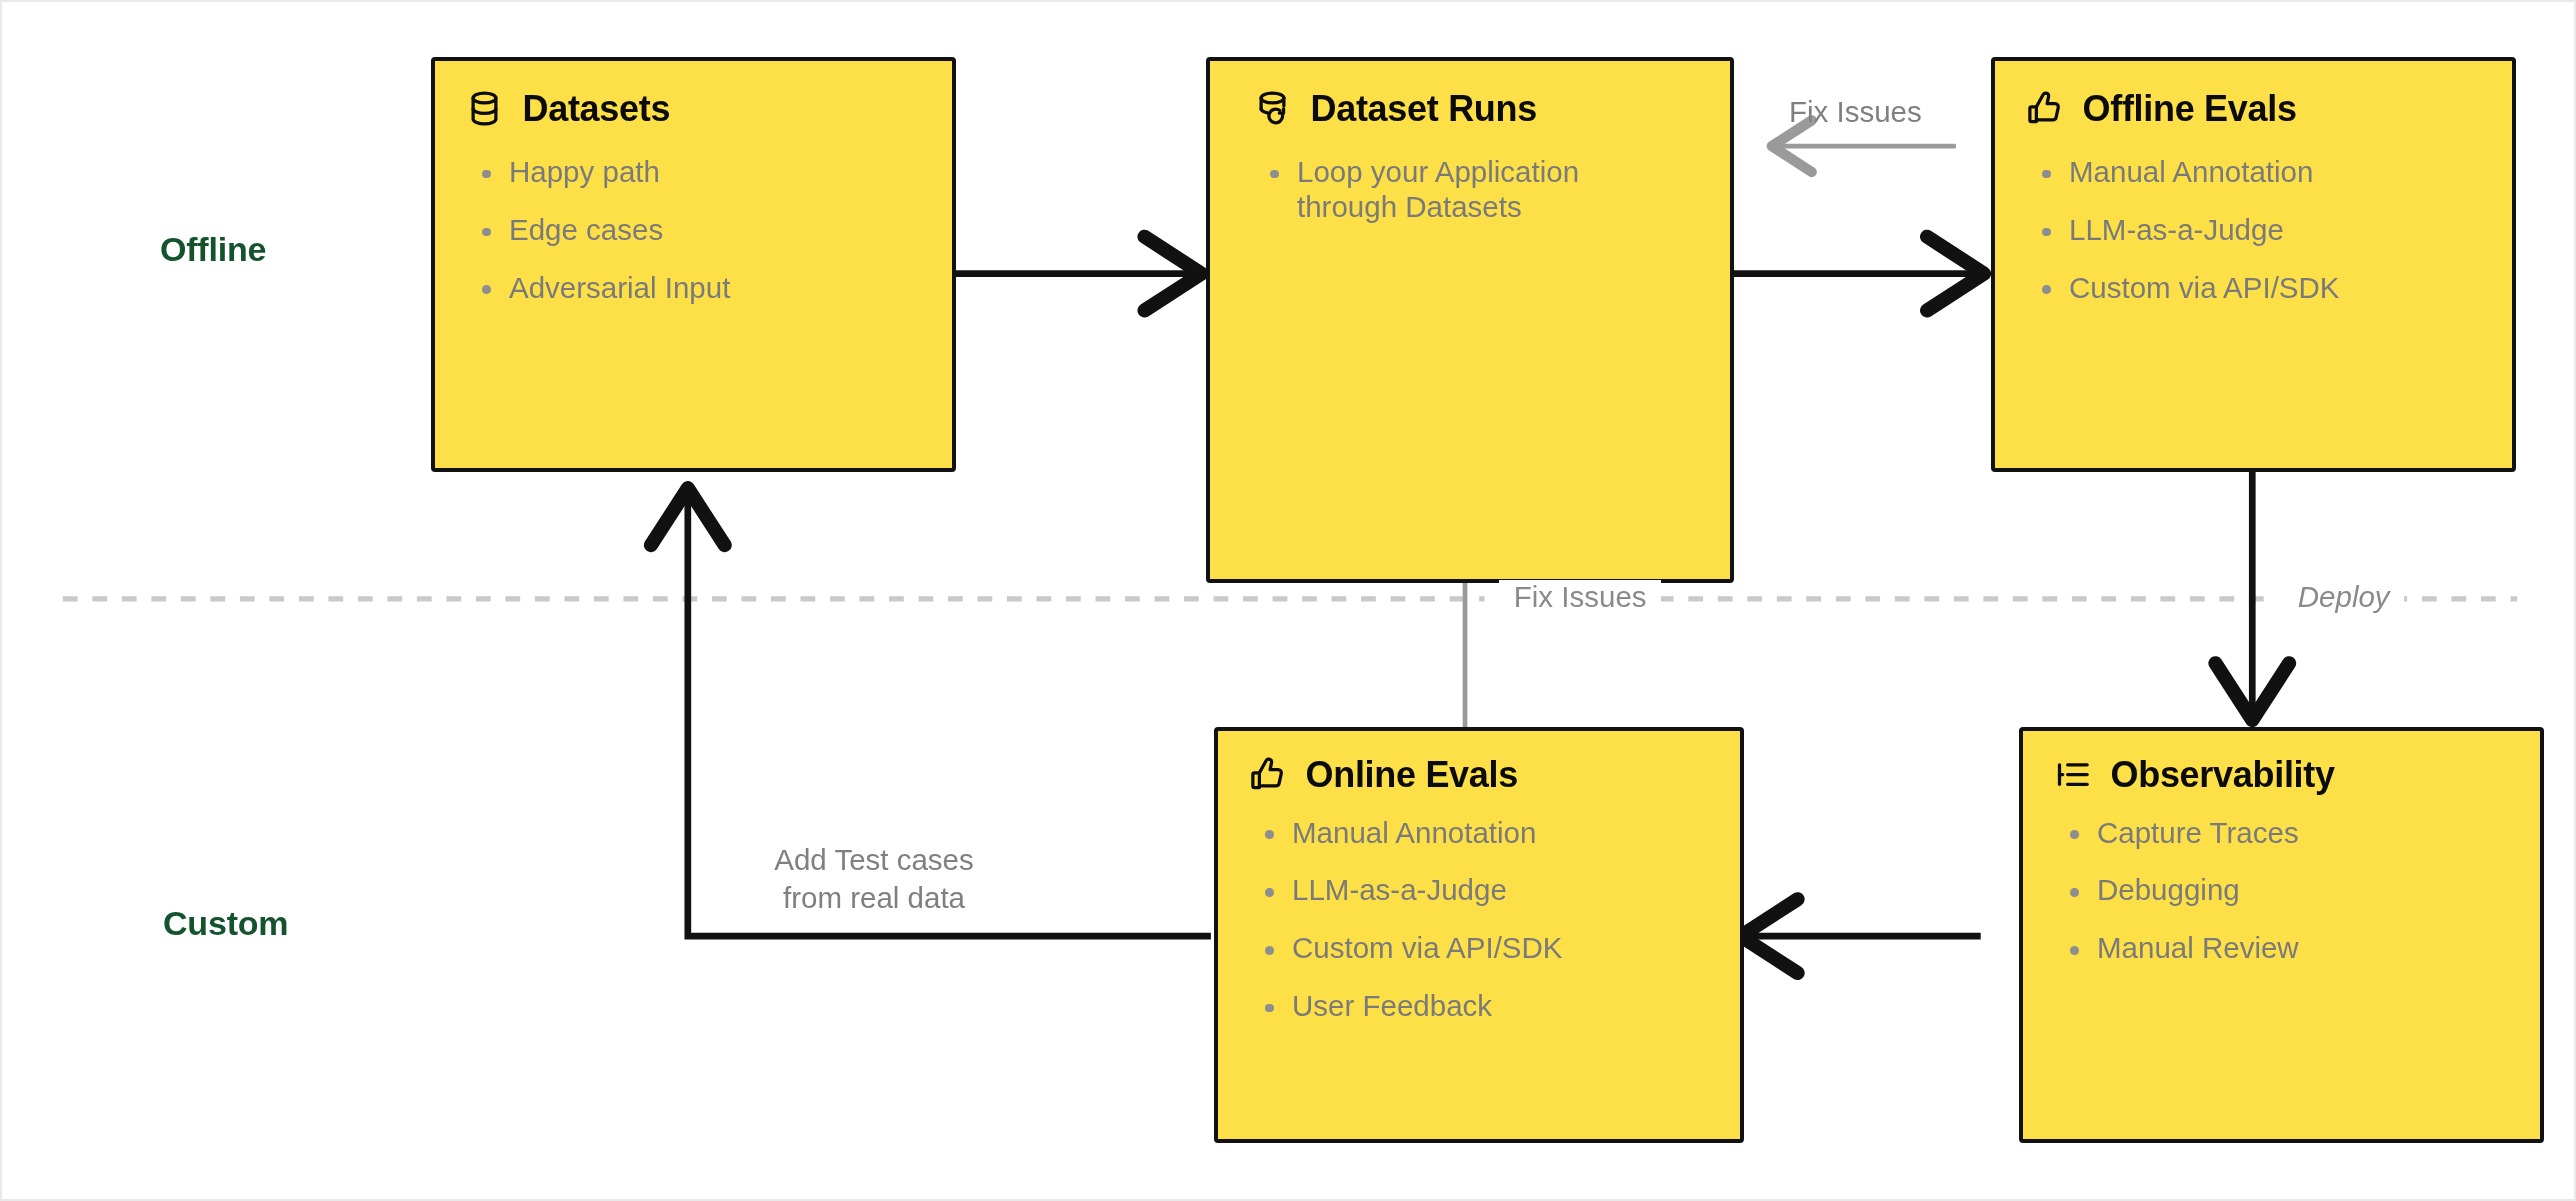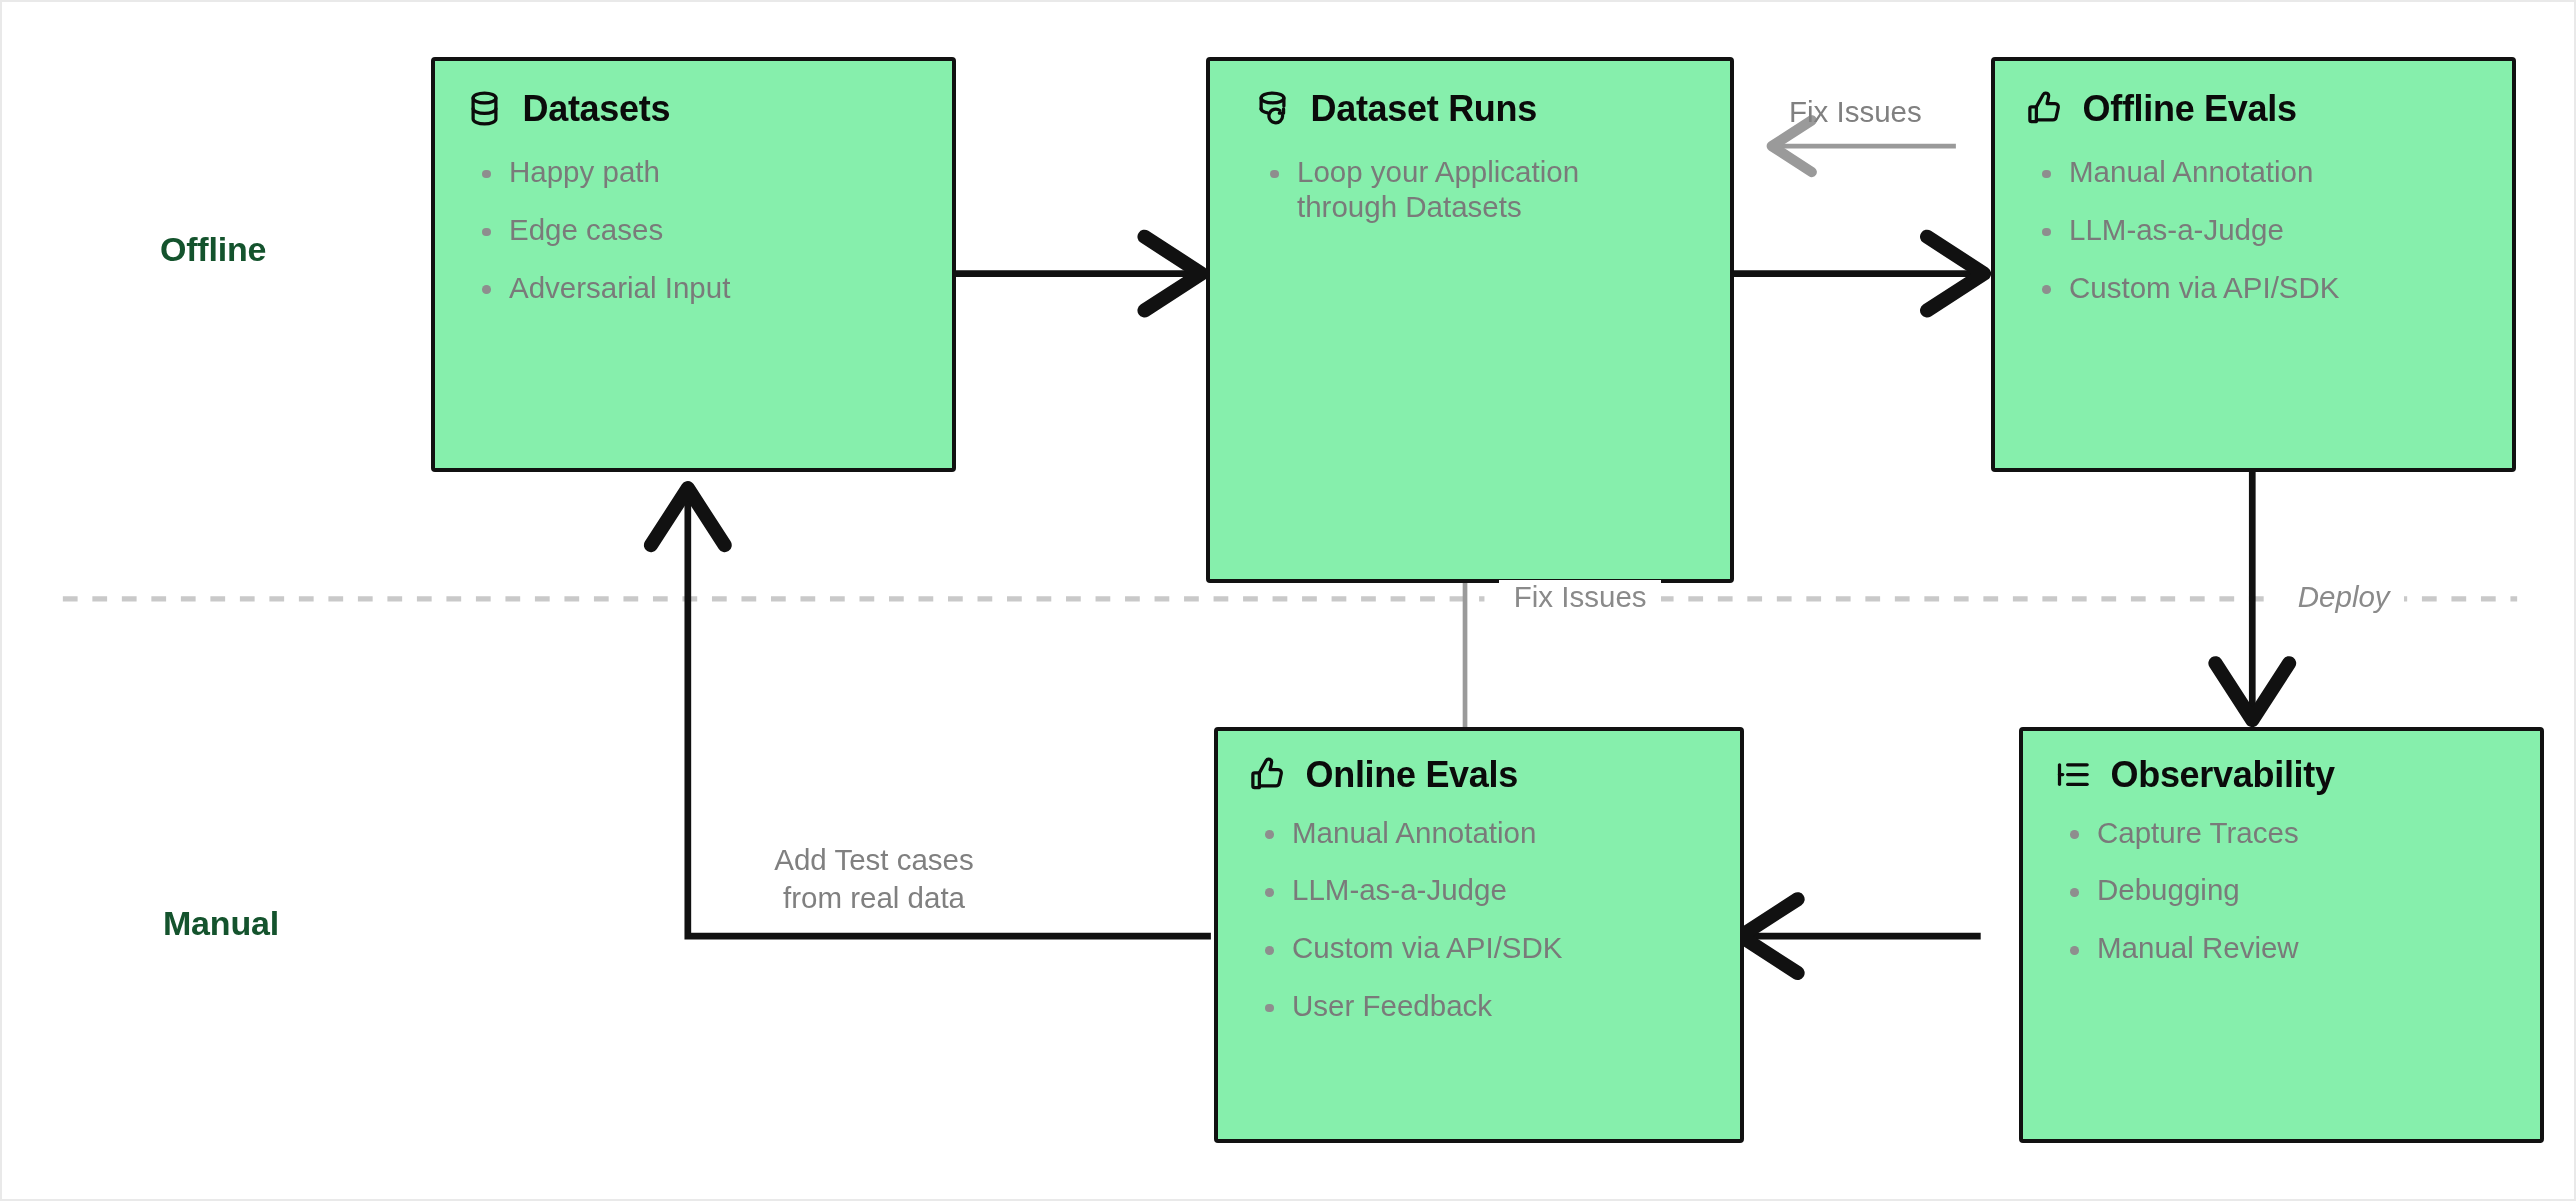--- a/index.html
+++ b/index.html
@@ -8,21 +8,21 @@
     width:2576px;height:1201px;overflow:hidden;
   }
   #stage{
     position:relative;width:2576px;height:1201px;background:#ffffff;
     border:2px solid #e9e9e9;box-sizing:border-box;
   }
   svg.layer{position:absolute;left:0;top:0;width:2576px;height:1201px;overflow:visible;}
   svg.under{z-index:1;}
 
   .node{
-    position:absolute;background:#86efac;
+    position:absolute;background:#fde047;
     border:4.7px solid #111111;border-radius:4px;
     box-sizing:border-box;z-index:3;
   }
   .node-head{
     display:flex;align-items:center;gap:19px;
     padding:28px 0 0 29.5px;
   }
   .node-icon{width:39px;height:39px;flex:0 0 39px;display:block;}
   .node-title{
     font-size:36px;font-weight:bold;color:#0b0b0b;
@@ -83,21 +83,21 @@
     <line x1="3355" y1="700" x2="3355" y2="1066" stroke="#111111" stroke-width="10" marker-end="url(#ah-black)"></line>
 
     <line x1="2950" y1="1393" x2="2597" y2="1393" stroke="#111111" stroke-width="10" marker-end="url(#ah-black)"></line>
 
     <polyline points="1802,1393 1022,1393 1022,730" fill="none" stroke="#111111" stroke-width="10" stroke-linejoin="miter" marker-end="url(#ah-black)"></polyline>
 
     <line x1="2181" y1="1090" x2="2181" y2="748" stroke="#9a9a9a" stroke-width="7" marker-end="url(#ah-gray)"></line>
   </svg>
 
   <div class="zone-label" style="left:158px;top:228px;">Offline</div>
-  <div class="zone-label" style="left:161px;top:902px;">Manual</div>
+  <div class="zone-label" style="left:161px;top:902px;">Custom</div>
 
   <div class="edge-label" style="left:1787px;top:91px;">Fix Issues</div>
 
   <div class="divider-label" style="left:1497px;top:578px;">Fix Issues</div>
 
   <div class="divider-label" style="left:2281px;top:578px;font-style:italic;">Deploy</div>
 
   <div class="edge-label" style="left:731px;top:839px;width:282px;">
     <div>Add Test cases</div>
     <div>from real data</div>

